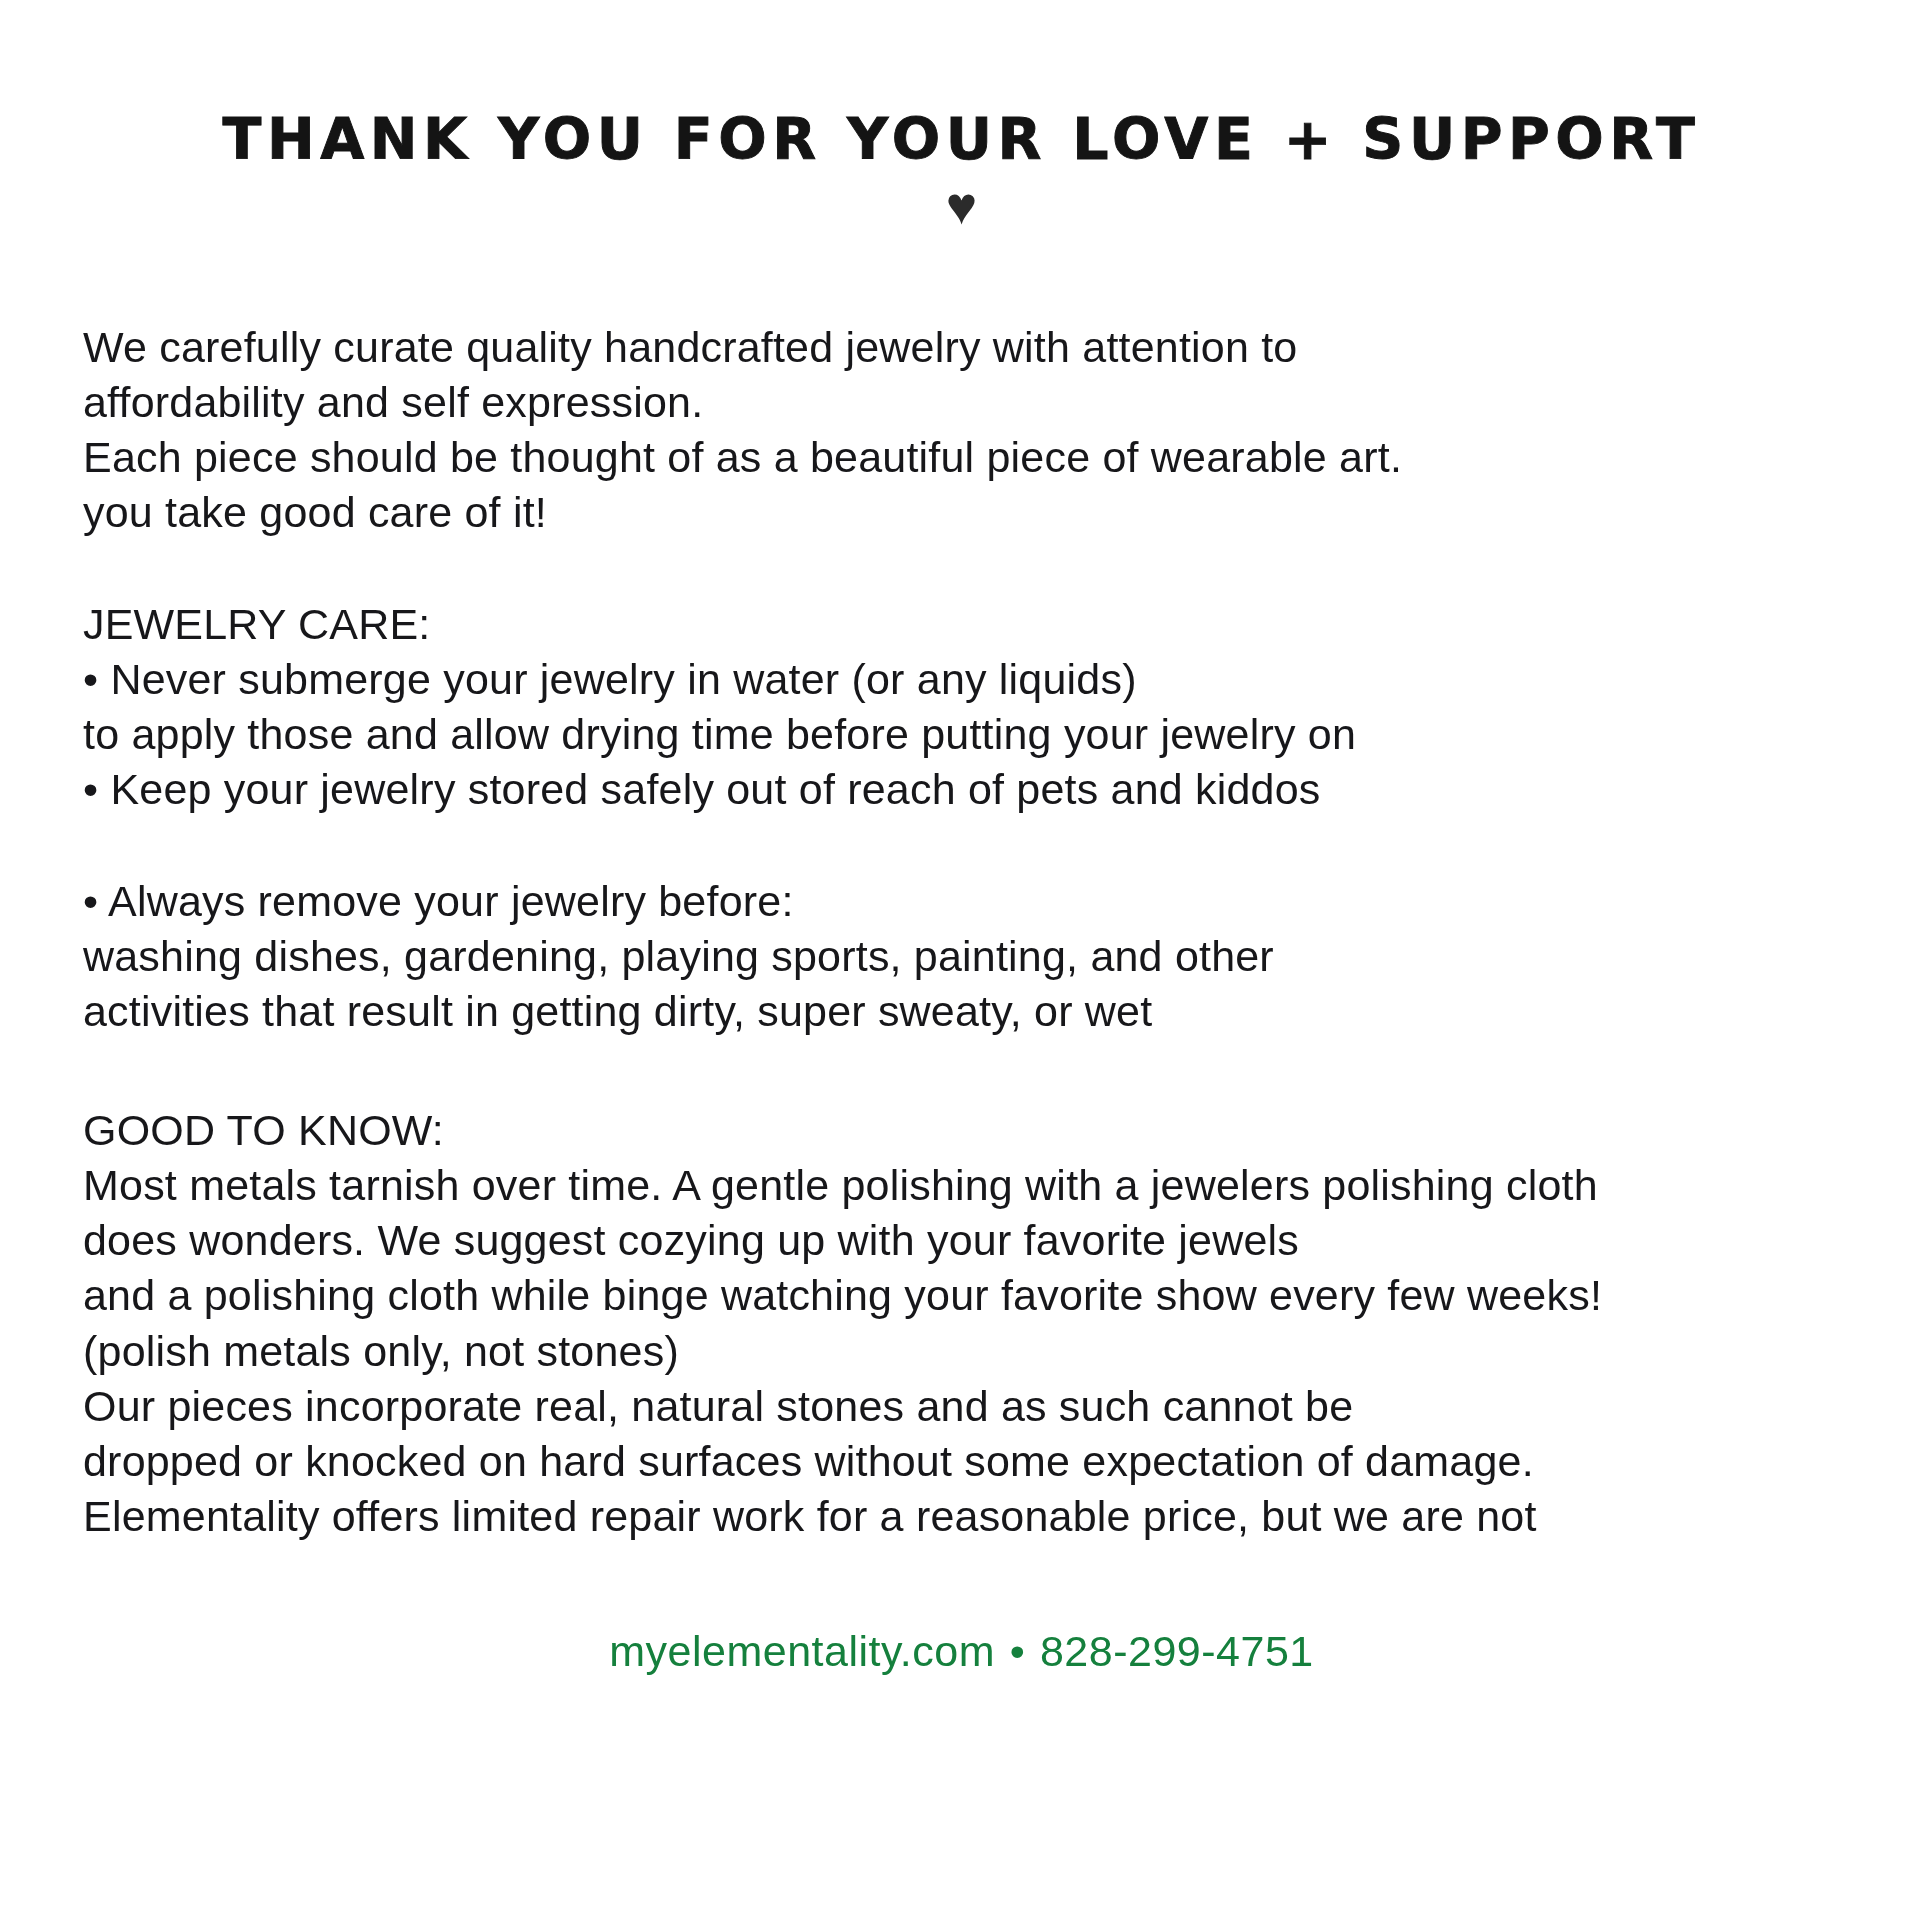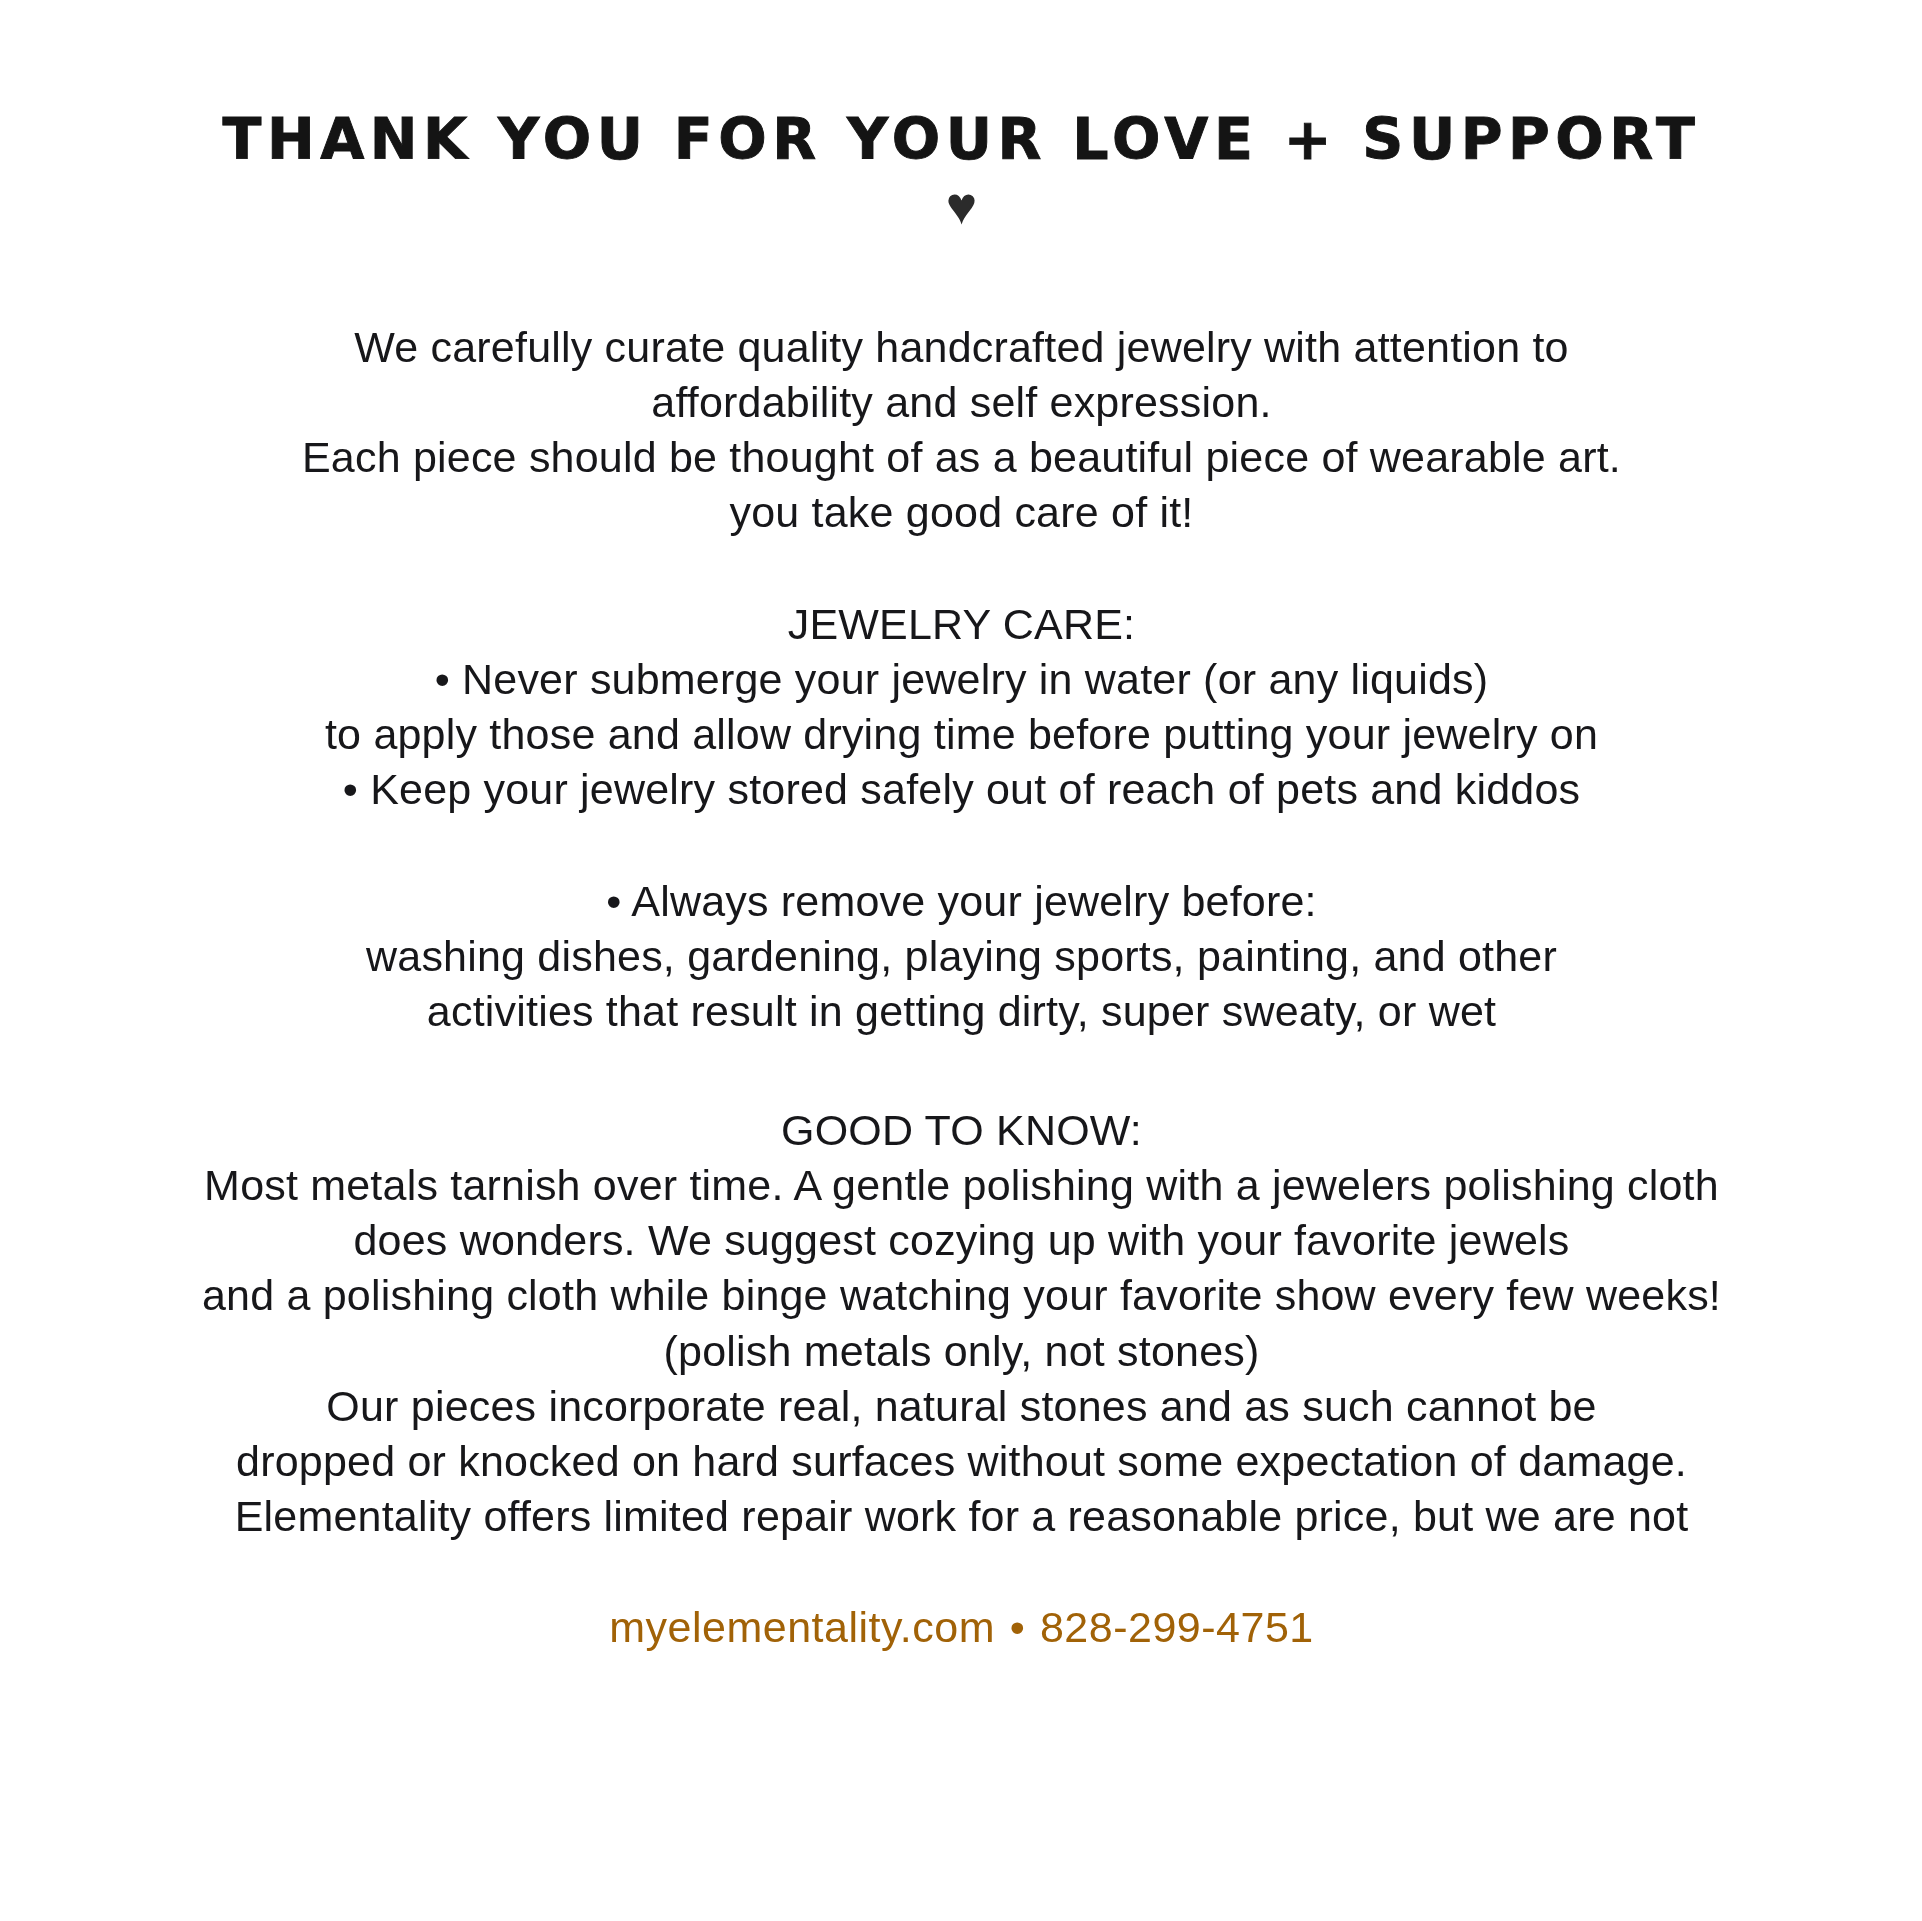--- a/index.html
+++ b/index.html
@@ -46,21 +46,21 @@
   .heart {
     font-size: 53px;
     line-height: 1;
     color: #2b2b2b;
     margin-top: 9.2px;
     text-align: center;
   }
   .body-block {
     margin-top: 88px;
     width: 100%;
-    text-align: center;
+    text-align: left;
     font-size: 43px;
     line-height: 1.28;
     color: #17171a;
     letter-spacing: 0.2px;
   }
   .para {
     margin: 0;
   }
   .para + .para {
     margin-top: 0;
@@ -69,25 +69,25 @@
     height: 57px;
   }
   .gap-xl {
     height: 64px;
   }
   .section-title {
     font-size: 43px;
     line-height: 1.28;
   }
   .footer {
-    margin-top: 59px;
+    margin-top: 83px;
     font-size: 43px;
     text-align: center;
     letter-spacing: 0.5px;
-    color: #a16207;
+    color: #15803d;
   }
   .footer .sep {
     padding: 0 14.7px;
   }
   .line {
     display: block;
   }
 </style>
 </head>
 <body>

